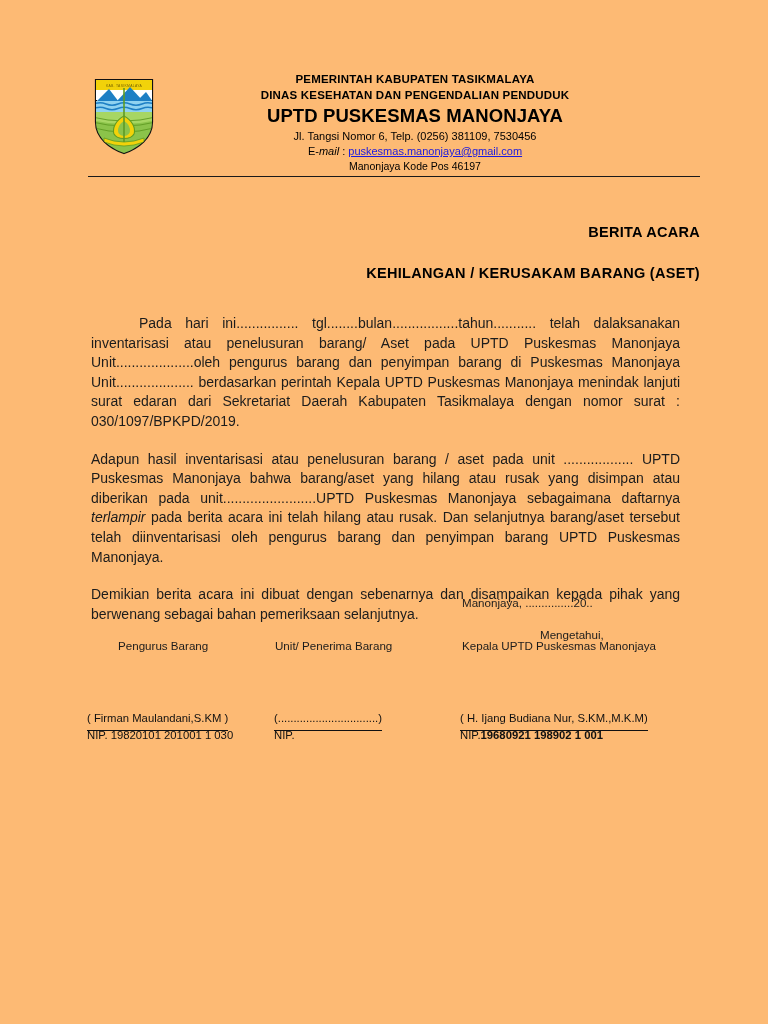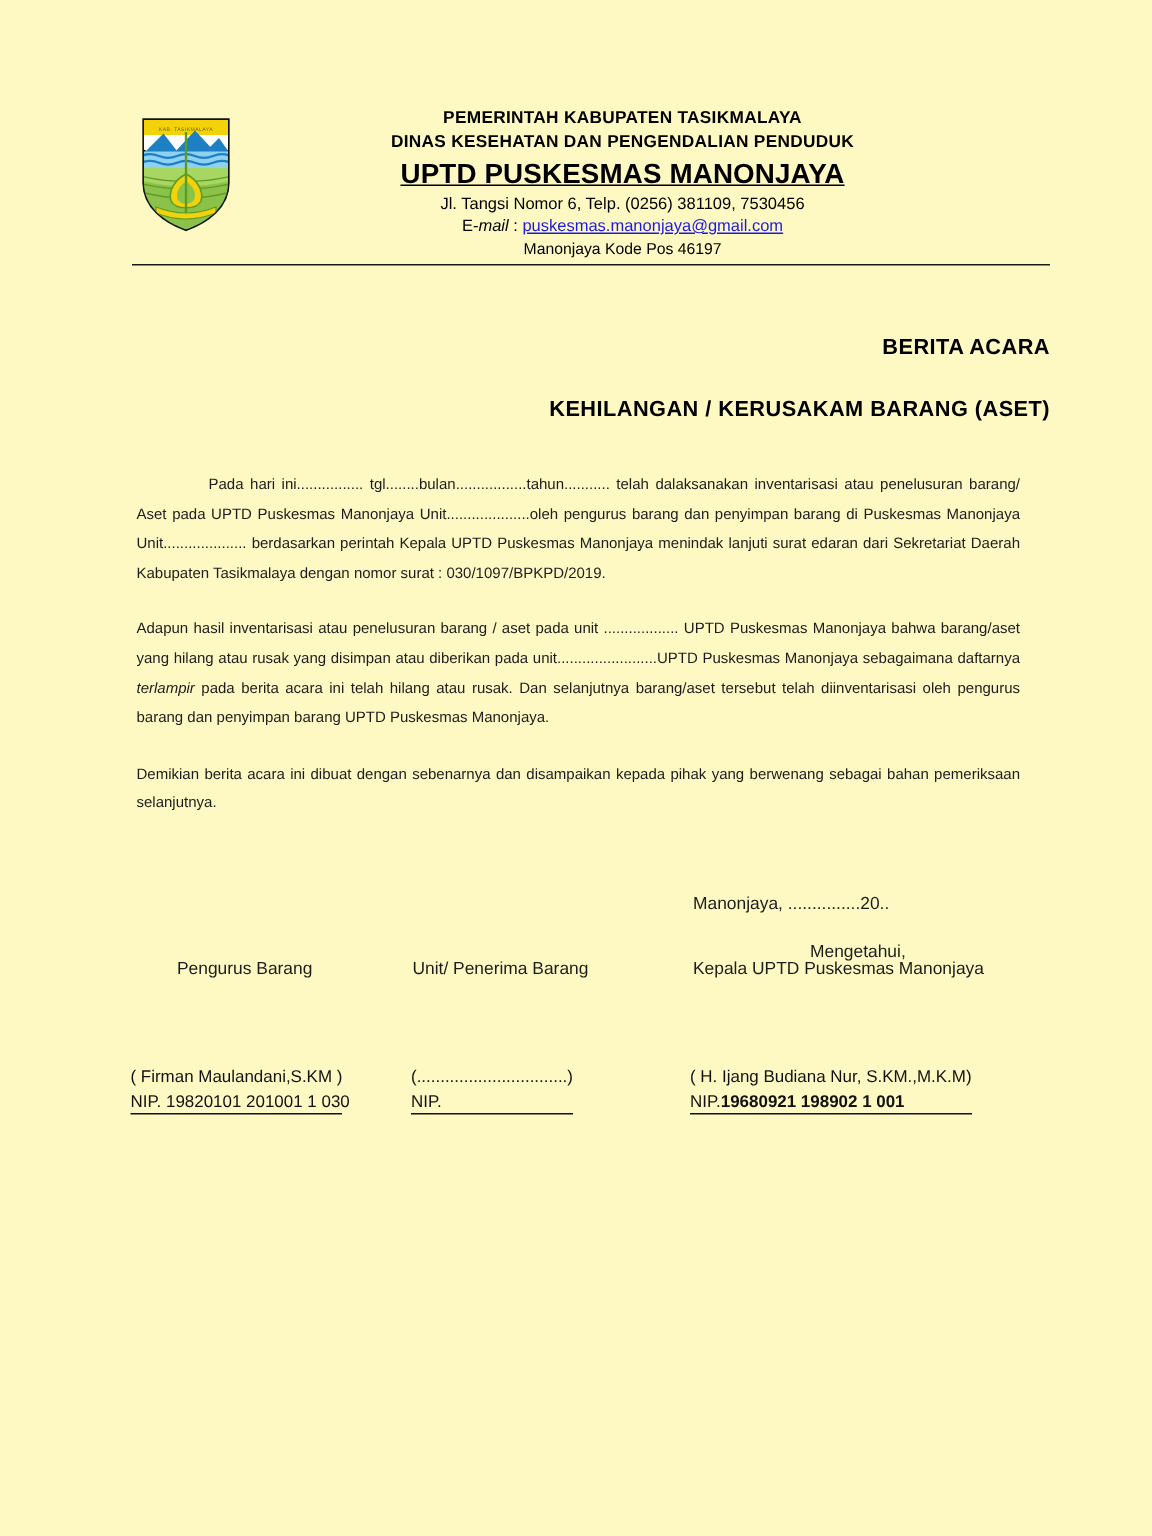--- a/index.html
+++ b/index.html
@@ -16,21 +16,21 @@
     position: relative;
     overflow: hidden;
   }
 
   .page {
     position: absolute;
     left: 0;
     top: 0;
     width: 768px;
     height: 1024px;
-    background: #fef9c3;
+    background: #fdba74;
   }
 
   
   .letterhead {
     position: absolute;
     left: 88px;
     top: 72px;
     width: 612px;
   }
   .letterhead-inner {
@@ -65,21 +65,20 @@
     line-height: 16px;
     white-space: nowrap;
   }
   .lh-line3 {
     font-size: 18.5px;
     font-weight: bold;
     letter-spacing: 0.1px;
     line-height: 23px;
     margin-top: 1px;
     white-space: nowrap;
-    text-decoration: underline;
   }
   .lh-line4 {
     font-size: 11px;
     line-height: 15px;
     margin-top: 2px;
     white-space: nowrap;
   }
   .lh-line5 {
     font-size: 11px;
     line-height: 15px;
@@ -128,21 +127,21 @@
   }
 
   
   .body-block {
     position: absolute;
     left: 91px;
     top: 314px;
     width: 589px;
   }
   .para {
-    font-size: 10px;
+    font-size: 14px;
     line-height: 19.6px;
     text-align: justify;
     text-justify: inter-word;
     margin: 0 0 18px 0;
     color: #1c1c1c;
   }
   .para:last-child { margin-bottom: 0; }
   .para-indent { text-indent: 48px; }
   .para .em { font-style: italic; }
 
@@ -190,21 +189,21 @@
     top: 710px;
     width: 609px;
   }
   .sig-name {
     position: absolute;
     font-size: 11.3px;
     line-height: 16px;
     color: #111111;
     white-space: nowrap;
     border-bottom: 1px solid #111111;
-    padding-bottom: 16px;
+    padding-bottom: 4px;
   }
   .sig-nip {
     position: absolute;
     font-size: 11.3px;
     line-height: 16px;
     color: #111111;
     white-space: nowrap;
   }
   .sig-nip .bold { font-weight: bold; }
 

